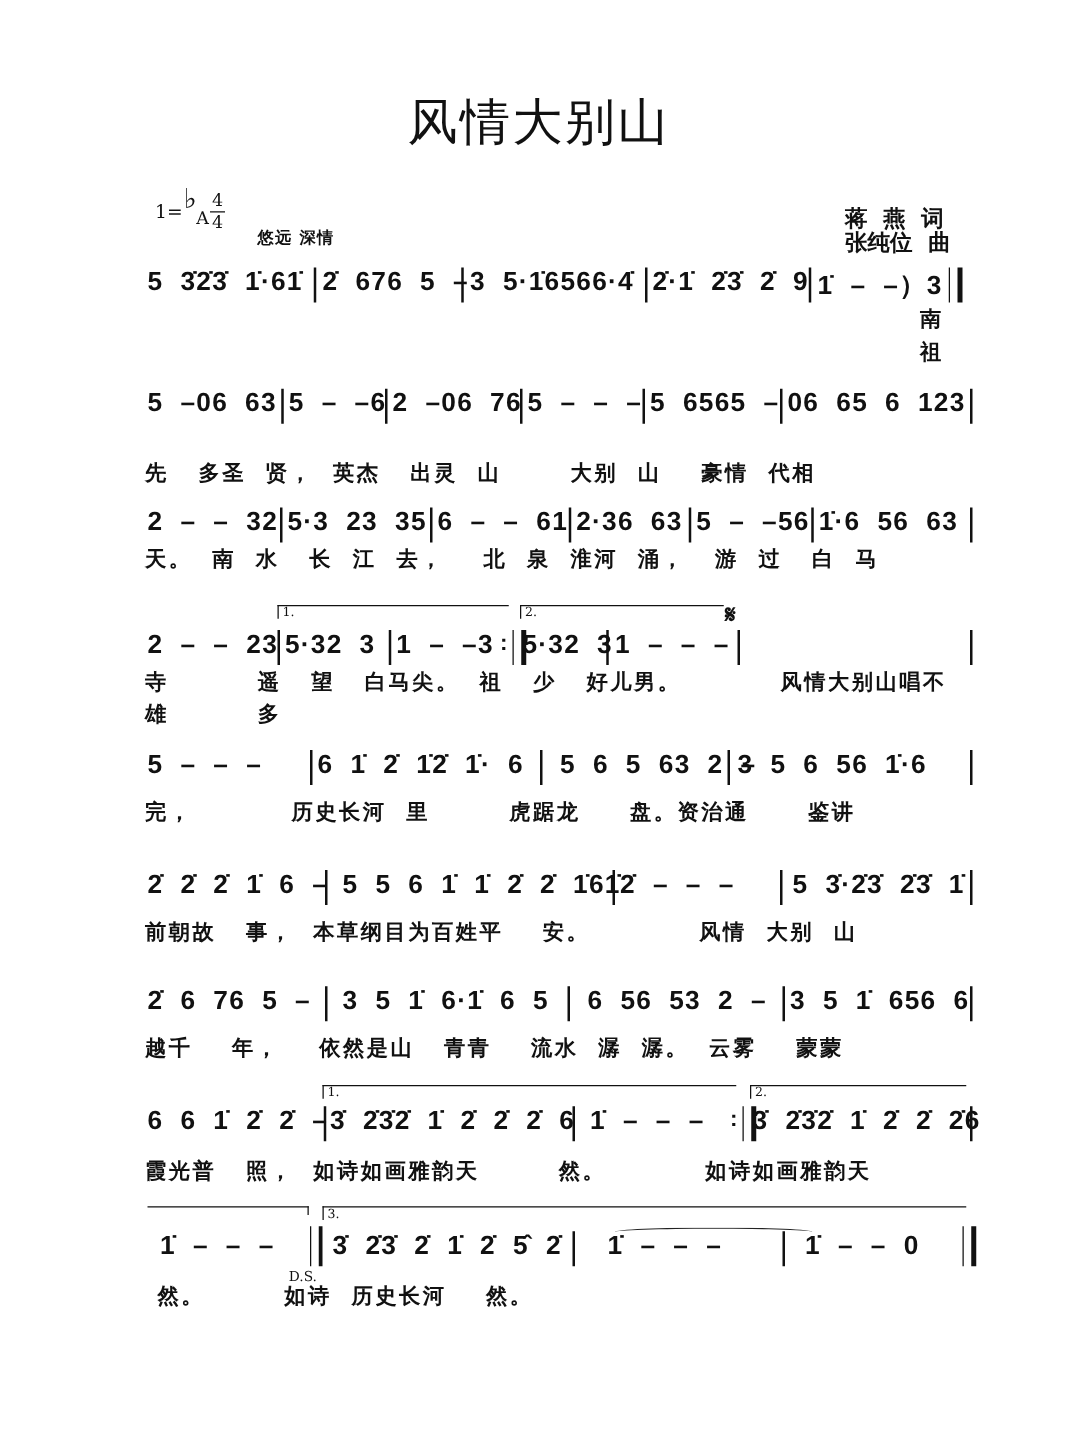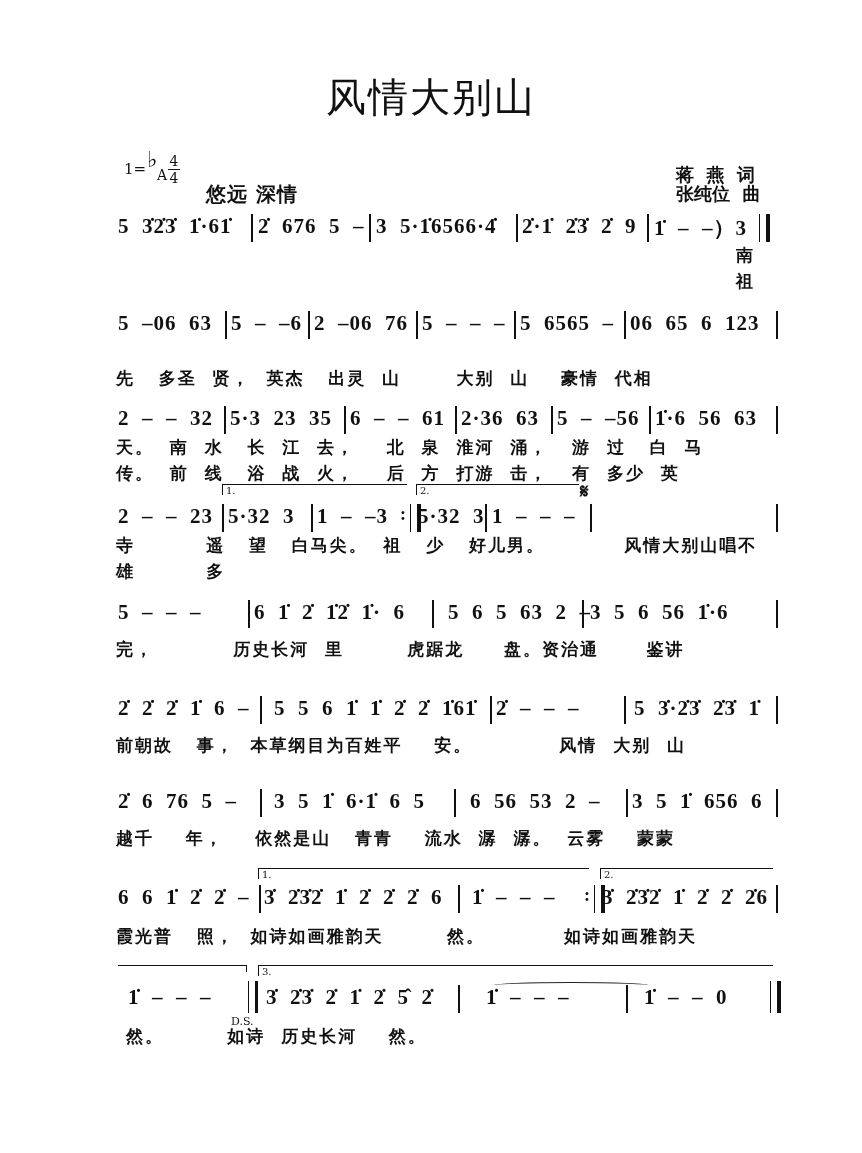--- a/index.html
+++ b/index.html
@@ -4,24 +4,24 @@
 <style>
   html, body { margin:0; padding:0; background:#ffffff; }
   body { width:862px; height:1153px; position:relative; overflow:hidden; font-family:"DejaVu Sans", sans-serif; color:#111; }
   .abs { position:absolute; }
   .title { left:0; width:862px; top:70px; text-align:center; font-family:"DejaVu Serif", serif; font-size:40px; letter-spacing:2px; color:#111; }
   .key { left:124px; top:160px; font-family:"DejaVu Serif", serif; font-size:15px; }
   .flat { left:147px; top:146px; font-family:"DejaVu Serif", serif; font-size:22px; font-weight:bold; }
   .keyA { left:157px; top:167px; font-family:"DejaVu Serif", serif; font-size:14px; }
   .ts { left:168px; top:153px; width:12px; text-align:center; font-family:"DejaVu Serif", serif; font-size:14px; line-height:16px; }
   .ts .num { border-bottom:1px solid #111; }
-  .tempo { left:206px; top:181px; font-size:20px; font-weight:bold; letter-spacing:1px; }
+  .tempo { left:206px; top:181px; font-size:13px; font-weight:bold; letter-spacing:1px; }
   .credit { left:676px; font-size:18px; font-weight:bold; white-space:pre; }
   .row { position:absolute; left:114px; width:680px; height:36px; }
-  .seg { position:absolute; top:0; font-family:Liberation Serif, serif; font-weight:bold; font-size:21px; white-space:pre; letter-spacing:1px;text-align:right; }
+  .seg { position:absolute; top:0; font-family:Liberation Sans, sans-serif; font-weight:bold; font-size:21px; white-space:pre; letter-spacing:1px;text-align:right; }
   .bar { position:absolute; width:1.5px; background:#111; }
   .dbl { position:absolute; width:6px; border-left:1.5px solid #111; border-right:4px solid #111; }
   .lyr { position:absolute; font-family:"DejaVu Serif", serif; font-weight:bold; font-size:17px; white-space:pre; letter-spacing:2px; }
   .volta { position:absolute; border-top:1.5px solid #111; border-left:1.5px solid #111; height:10px; }
   .volta span { font-size:10px; font-family:"DejaVu Serif", serif; position:absolute; left:3px; top:0px; }
   .small { font-family:"DejaVu Serif", serif; font-size:11px; }
   .segno { font-family:"DejaVu Serif", serif; font-size:20px; font-weight:bold; }
   .slur { position:absolute; border-top:1.2px solid #222; border-radius:50% 50% 0 0; height:6px; }
 </style>
 </head>
@@ -77,21 +77,20 @@
   <div class="bar" style="left:230px;top:0;height:28px"></div>
   <span class="seg" style="left:236px">6  –  –  61</span>
   <div class="bar" style="left:341px;top:0;height:28px"></div>
   <span class="seg" style="left:347px">2·36  63</span>
   <div class="bar" style="left:437px;top:0;height:28px"></div>
   <span class="seg" style="left:443px">5  –  –56</span>
   <div class="bar" style="left:535px;top:0;height:28px"></div>
   <span class="seg" style="left:541px">1̇·6  56  63</span>
   <div class="bar" style="left:662px;top:0;height:28px"></div>
   <span class="lyr" style="left:2px;top:30px">天。  南  水   长  江  去，    北  泉  淮河  涌，   游  过   白  马</span>
-  <span class="lyr" style="left:2px;top:56px">传。  前  线   浴  战  火，    后  方  打游  击，   有  多少  英</span>
 </div>
 
 <div class="volta" style="left:222px;top:484px;width:184px">
     <span>1.</span>
   </div>
 <div class="volta" style="left:416px;top:484px;width:162px">
     <span>2.</span>
   </div>
 <div class="abs segno" style="left:580px;top:479px">𝄋</div>
 <div class="row" style="top:504px">

